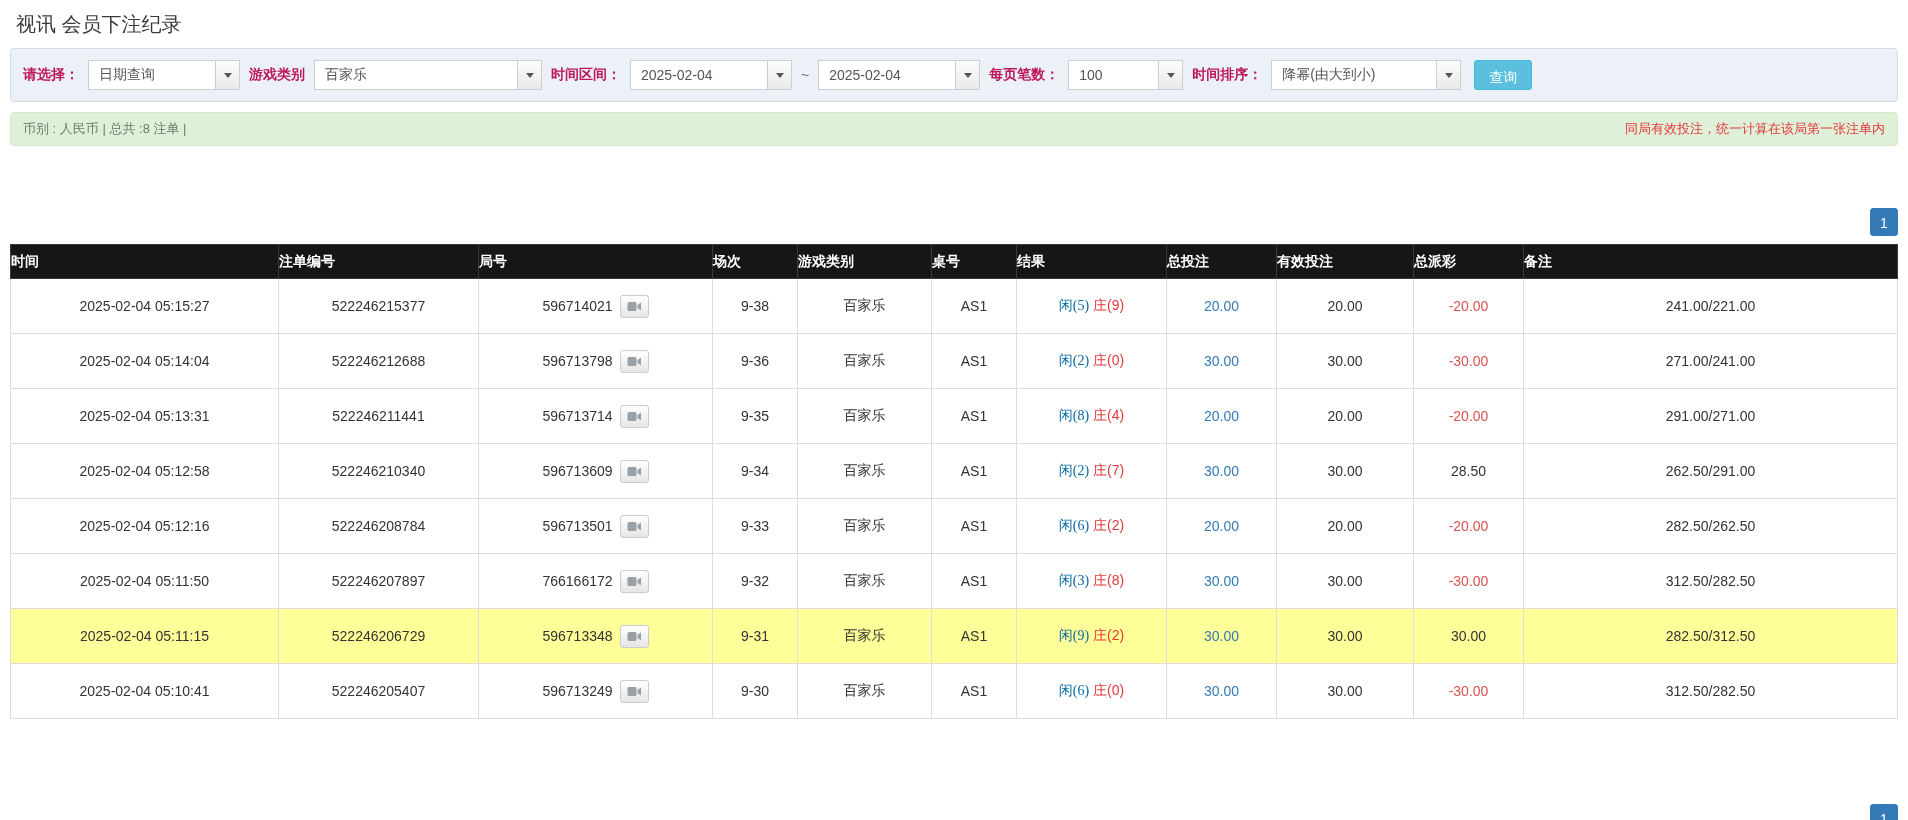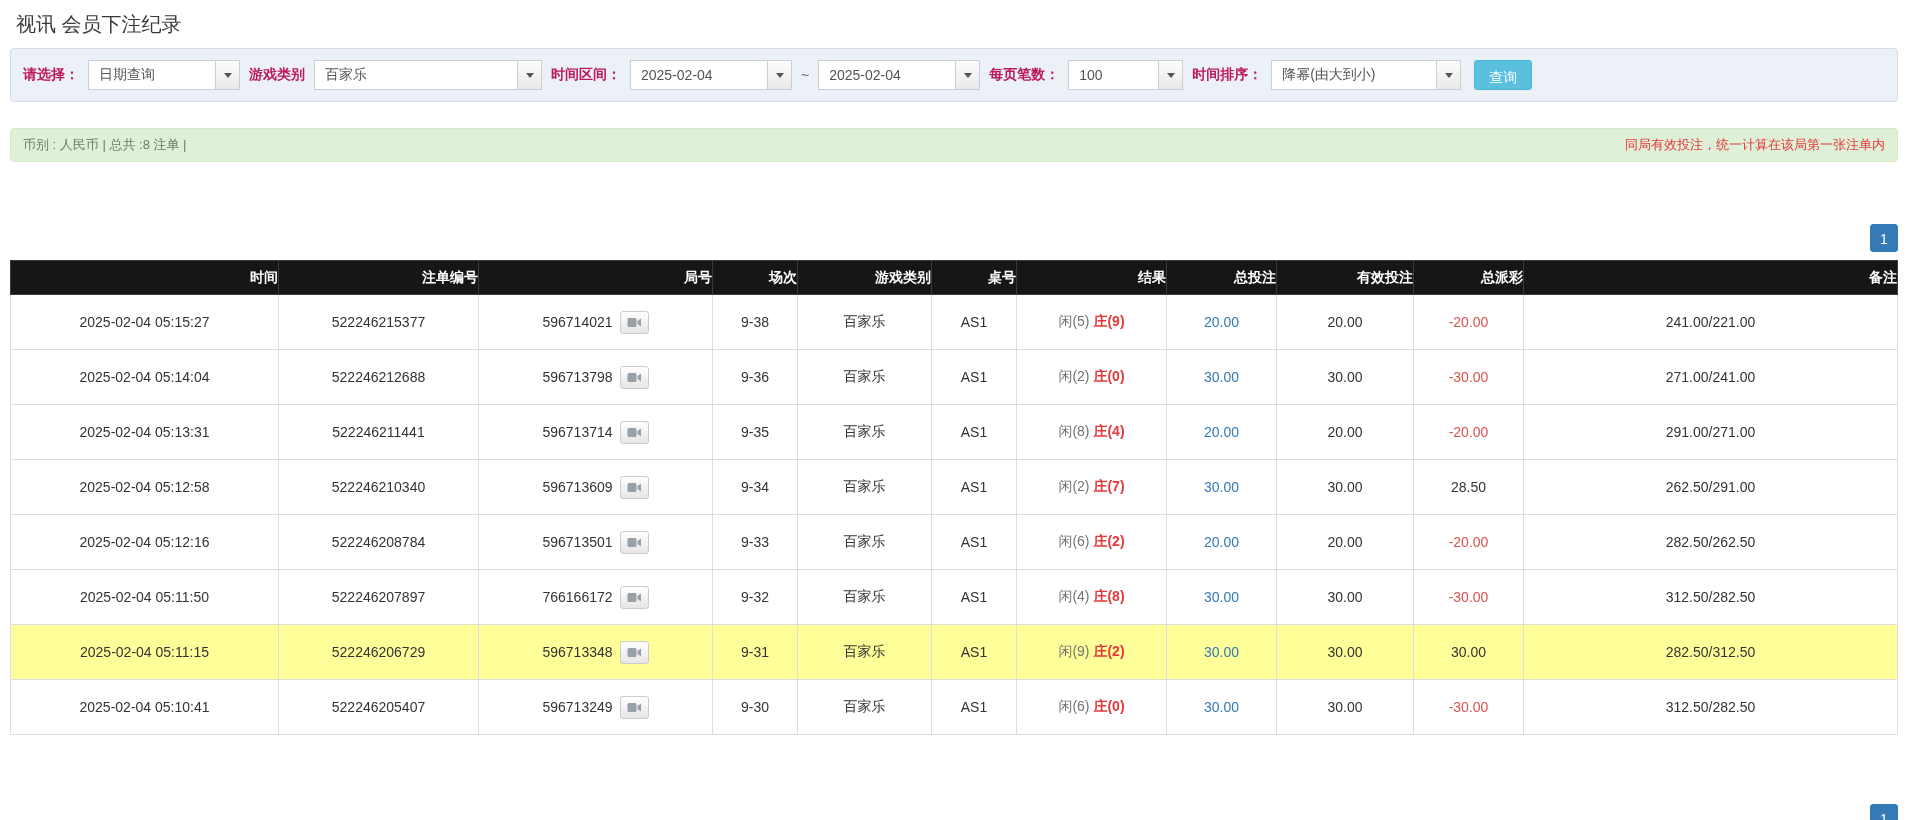--- a/index.html
+++ b/index.html
@@ -17,42 +17,42 @@
   .combo-text { display: flex; align-items: center; padding: 0 10px; font-size: 14px; color: #555; flex: 1; white-space: nowrap; }
   .combo-btn { width: 24px; border-left: 1px solid #c8cfd6; background: linear-gradient(#fdfdfd, #e9e9e9);
     display: flex; align-items: center; justify-content: center; }
   .caret { display: inline-block; width: 0; height: 0; border-left: 4px solid transparent;
     border-right: 4px solid transparent; border-top: 5px solid #555; }
   .tilde { color: #666; font-size: 14px; }
   .search-btn { background: #5bc0de; border: 1px solid #46b8da; color: #fff; font-size: 14px;
     height: 30px; padding: 8px 14px; border-radius: 3px; cursor: pointer; margin-left: 4px; }
 
   
-  .summary-bar { margin: 26px 10px 0; background: #dff0d8; border: 1px solid #d6e9c6;
+  .summary-bar { margin: 10px 10px 0; background: #dff0d8; border: 1px solid #d6e9c6;
     border-radius: 4px; padding: 7px 12px; display: flex; justify-content: space-between;
     align-items: center; font-size: 13px; gap: 8px; }
   .summary-left { color: #6b7b6b; }
   .summary-right { color: #e4393c; }
 
   
   .pagination-top { margin: 62px 10px 8px; text-align: right; }
   .page-btn { display: inline-block; min-width: 28px; height: 28px; line-height: 28px;
     background: #337ab7; border: 1px solid #337ab7; color: #fff; text-align: center;
     border-radius: 3px; font-size: 14px; cursor: pointer; }
   .pagination-bottom { position: absolute; right: 10px; top: 804px; }
 
   
   table { width: calc(100% - 20px); margin: 0 10px; border-collapse: collapse;
     table-layout: fixed; font-size: 14px; }
   thead th { background: #161616; color: #fff; font-weight: bold; height: 34px;
-    border: 1px solid #3a3a3a; font-size: 14px; text-align: right; }
+    border: 1px solid #3a3a3a; font-size: 14px; text-align: left; }
   tbody td { border: 1px solid #ddd; height: 55px; text-align: center; background: #fff; color: #333; }
   tr.highlight td { background: #ffff99; }
-  .res-player { color: #737373; }
-  .res-banker { color: #e4393c; font-weight: bold; }
+  .res-player { color: #0369a1; font-family: Liberation Serif, serif; }
+  .res-banker { color: #e4393c; }
   .bet-link { color: #337ab7; cursor: pointer; }
   .neg { color: #d9534f; }
   tr.summary-row td { background: #a1a1a1; color: #fff; height: 39px; border: 1px solid #c3c3c3; }
   tr.summary-row .neg { color: #ff1a1a; }
 
   .round-wrap { display: inline-flex; align-items: center; gap: 7px; }
   .replay-btn { width: 29px; height: 23px; border: 1px solid #ccc; border-radius: 3px;
     background: linear-gradient(#fff, #e6e6e6); display: inline-flex; align-items: center;
     justify-content: center; cursor: pointer; }
 </style>
@@ -264,21 +264,21 @@
             <button class="replay-btn">
               <svg width="14" height="11" viewBox="0 0 14 11">
                 <rect x="0.5" y="1" width="9" height="9" rx="1.5" fill="#98a0a8"></rect>
                 <path d="M10.5 4 L14 1.5 v8 L10.5 7 z" fill="#98a0a8"></path>
               </svg>
             </button>
           </span></td>
         <td>9-32</td>
         <td>百家乐</td>
         <td>AS1</td>
-        <td><span class="res-player">闲(4)</span> <span class="res-banker">庄(8)</span></td>
+        <td><span class="res-player">闲(3)</span> <span class="res-banker">庄(8)</span></td>
         <td><span class="bet-link">30.00</span></td>
         <td>30.00</td>
         <td><span class="neg">-30.00</span></td>
         <td>312.50/282.50</td>
       </tr>
       <tr class="highlight">
         <td>2025-02-04 05:11:15</td>
         <td>522246206729</td>
         <td><span class="round-wrap">
             <span>596713348</span>

